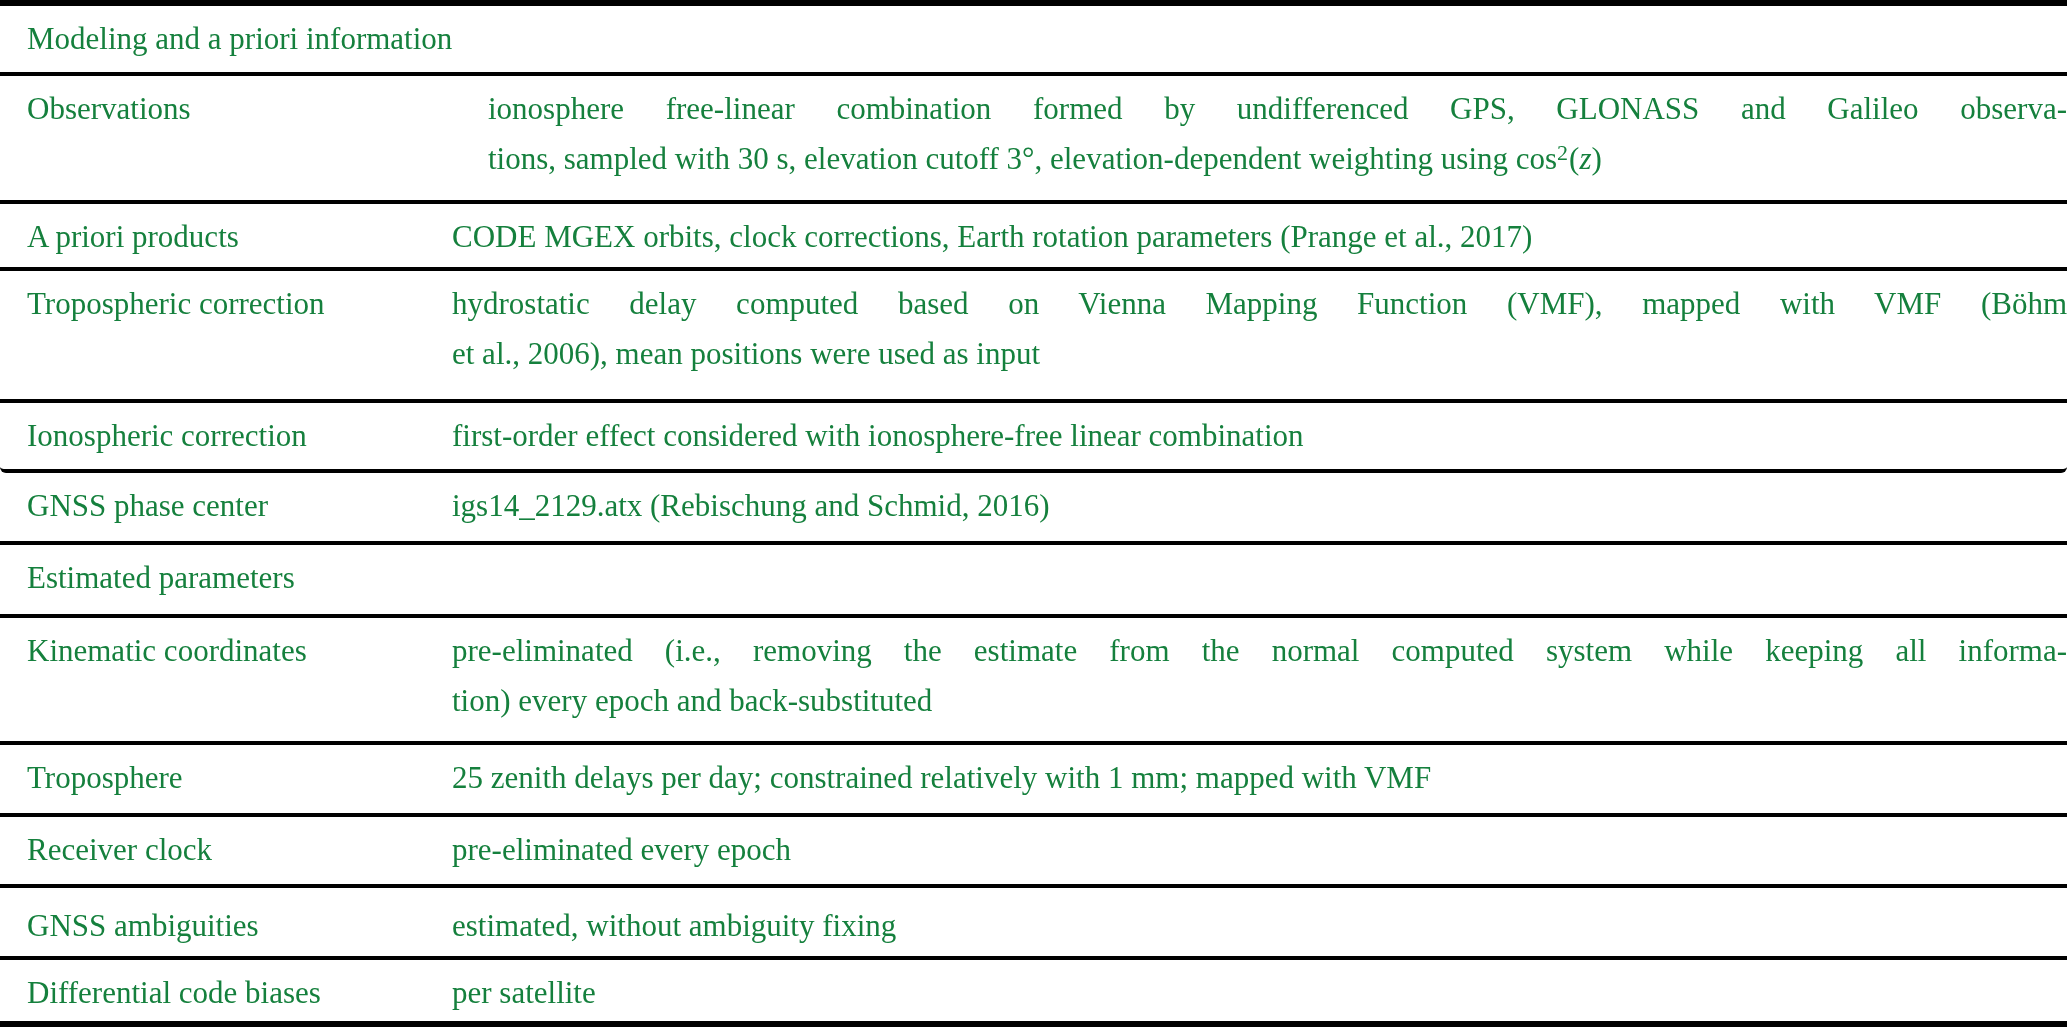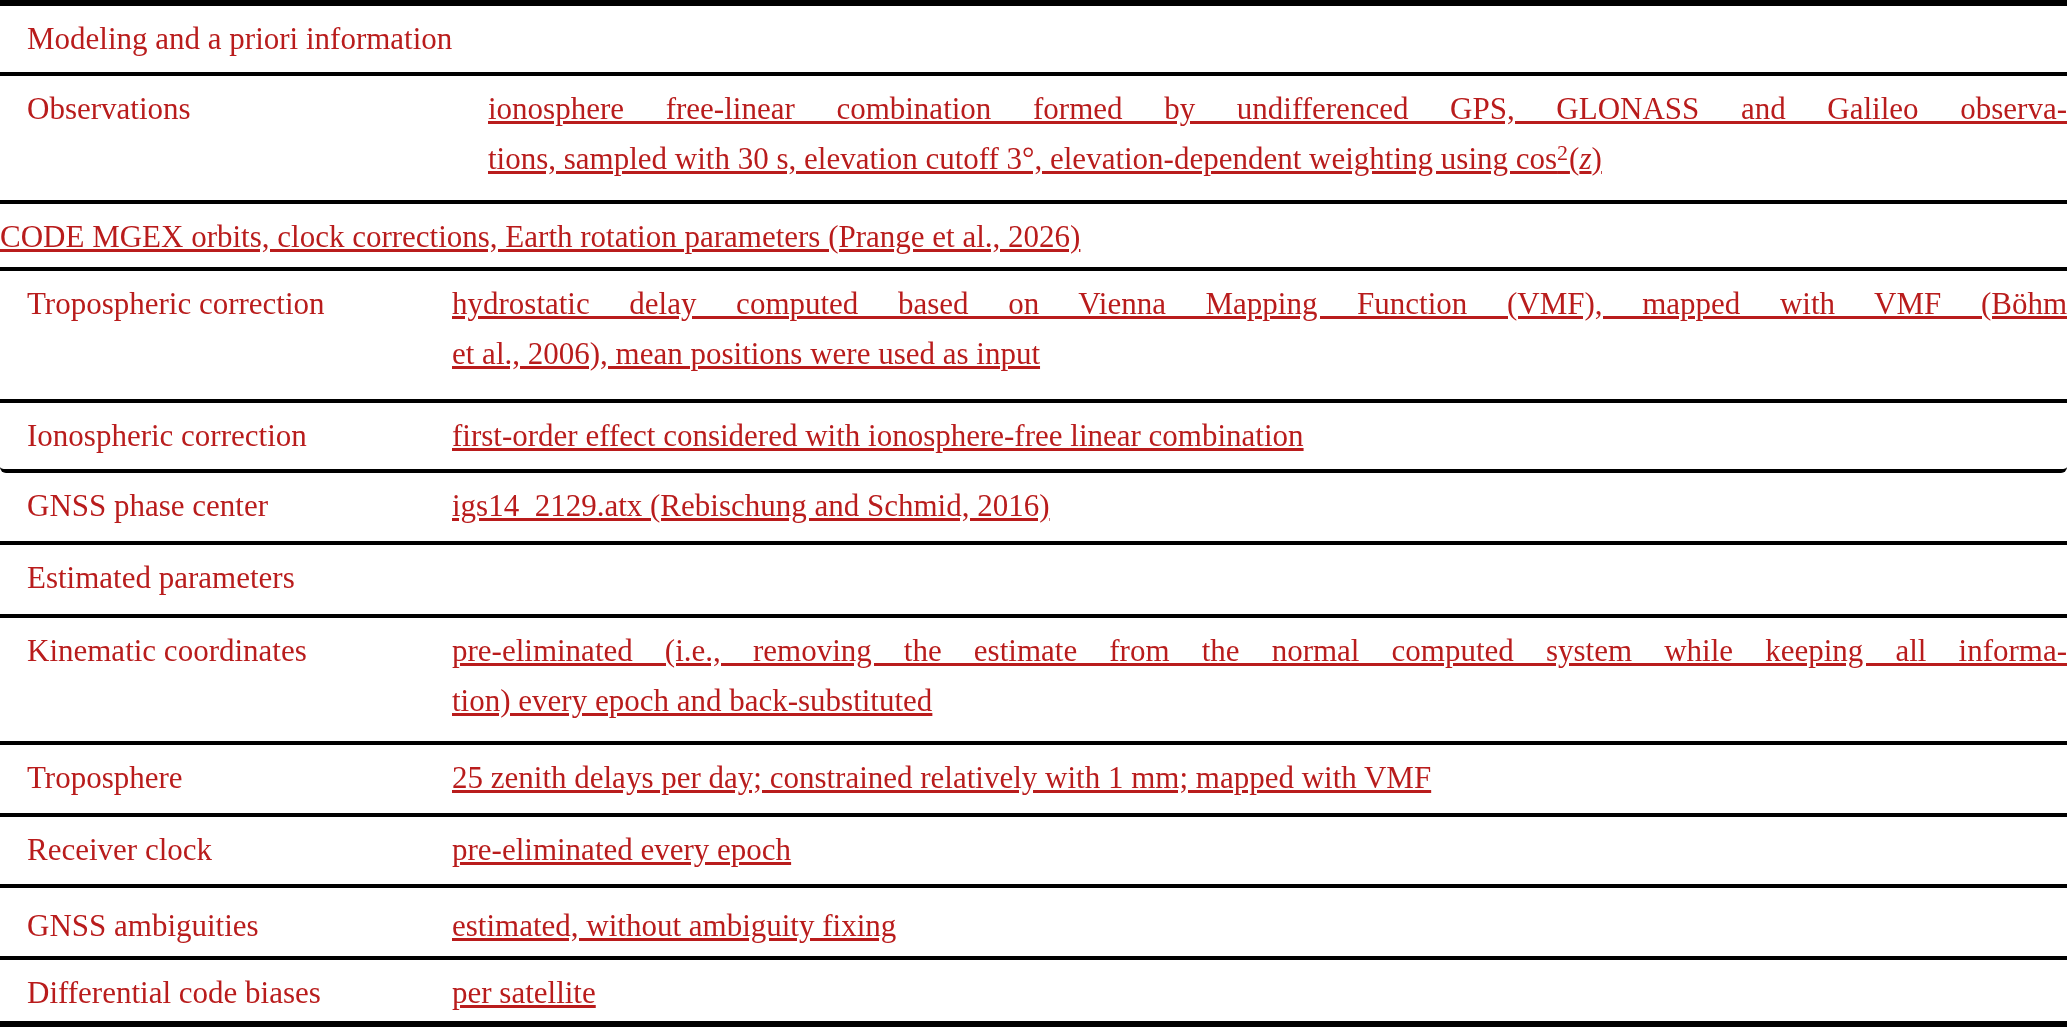--- a/index.html
+++ b/index.html
@@ -10,21 +10,21 @@
   .page {
     position: relative;
     width: 2067px;
     height: 1027px;
     background: #ffffff;
     box-sizing: border-box;
     border-top: 6px solid #000;
     border-bottom: 6px solid #000;
     font-family: "Liberation Serif", "DejaVu Serif", serif;
     font-size: 31px;
-    color: #b91c1c;
+    color: #15803d;
     overflow: hidden;
   }
   .row {
     display: flex;
     flex-direction: row;
     box-sizing: border-box;
     width: 100%;
   }
   .row.sep {
     border-bottom: 4px solid #000;
@@ -36,21 +36,20 @@
     overflow: hidden;
   }
   .label-cell {
     width: 452px;
     flex: 0 0 452px;
     padding-left: 27px;
     white-space: nowrap;
   }
   .value-cell {
     flex: 1 1 auto;
-    text-decoration: underline;
   }
   .section-label {
     padding-left: 27px;
     white-space: nowrap;
   }
   .line {
     display: block;
   }
   .line.justify {
     text-align: justify;
@@ -76,22 +75,23 @@
       <div class="cell section-label">Modeling and a priori information</div>
     </div>
     <div class="row sep" style="height: 128px; gap: 36px;">
       <div class="cell label-cell">Observations</div>
       <div class="cell value-cell">
         <div class="line justify">ionosphere free-linear combination formed by undifferenced GPS, GLONASS and Galileo observa-</div>
         <div class="line">tions, sampled with 30 s, elevation cutoff 3°, elevation-dependent weighting using cos<sup>2</sup>(<i>z</i>)</div>
       </div>
     </div>
     <div class="row sep" style="height: 67px;">
+      <div class="cell label-cell">A priori products</div>
       <div class="cell value-cell">
-        <div class="line">CODE MGEX orbits, clock corrections, Earth rotation parameters (Prange et al., 2026)</div>
+        <div class="line">CODE MGEX orbits, clock corrections, Earth rotation parameters (Prange et al., 2017)</div>
       </div>
     </div>
     <div class="row sep" style="height: 132px;">
       <div class="cell label-cell">Tropospheric correction</div>
       <div class="cell value-cell">
         <div class="line justify">hydrostatic delay computed based on Vienna Mapping Function (VMF), mapped with VMF (Böhm</div>
         <div class="line">et al., 2006), mean positions were used as input</div>
       </div>
     </div>
     <div class="row sep" style="height: 70px; border-radius: 6px;">

